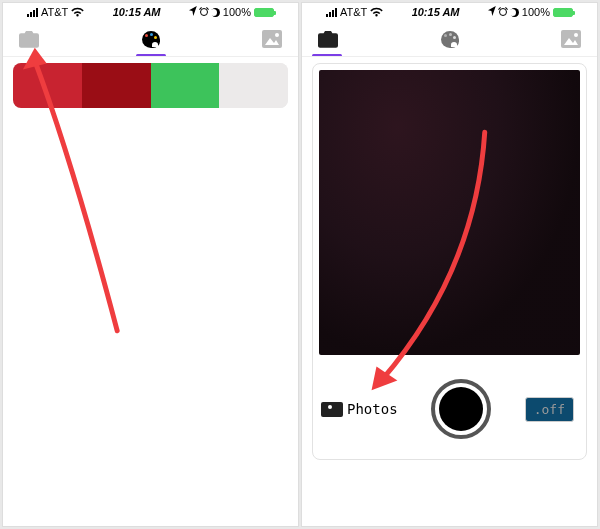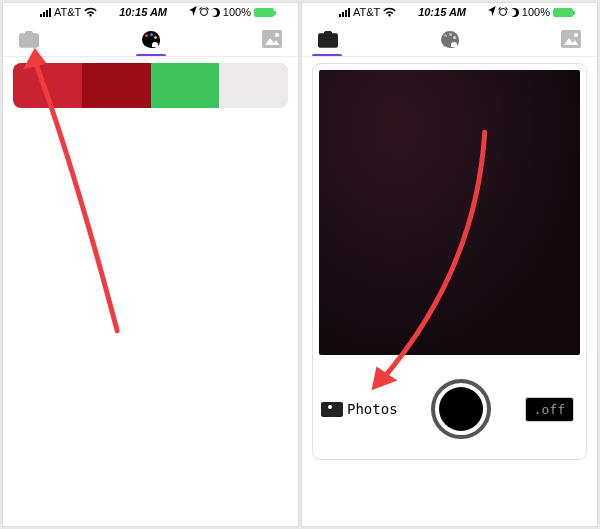--- a/index.html
+++ b/index.html
@@ -28,21 +28,20 @@
     .statusbar {
       height: 18px;
       display: flex;
       justify-content: space-between;
       align-items: center;
       padding: 0 24px;
       font-size: 11px;
       font-weight: 500;
       color: #000;
       background: #fff;
-      margin-left: 13px;
     }
     .sb-left, .sb-right { display: flex; align-items: center; gap: 3px; }
     .sb-center { flex: 1; text-align: center; font-weight: 600; font-style: italic; }
     .signal { display: inline-flex; align-items: flex-end; gap: 1px; }
     .signal i { width: 2px; background: #000; display: inline-block; }
     .signal i:nth-child(1){height:3px;} .signal i:nth-child(2){height:5px;}
     .signal i:nth-child(3){height:7px;} .signal i:nth-child(4){height:9px;}
     .battery {
       width: 20px; height: 9px; border: 1px solid #4cd964; border-radius: 2px;
       position: relative; background: linear-gradient(to right,#4cd964 100%,transparent 0);
@@ -144,21 +143,21 @@
       box-shadow: -2px 0 0 #222, -4px 0 0 0 #222;
     }
     .photos-icon::after{content:"";position:absolute;top:3px;left:3px;width:4px;height:4px;border-radius:50%;background:#fff;}
     .shutter {
       width:60px;height:60px;border-radius:50%;border:4px solid #555;
       display:flex;align-items:center;justify-content:center;
     }
     .shutter-inner{width:44px;height:44px;border-radius:50%;background:#000;}
     .flash-btn{
       border:1px solid #ccc;border-radius:3px;padding:4px 8px;
-      font-family:Menlo,monospace;font-size:13px;color:#999;background:#000000;text-align:right;
+      font-family:Menlo,monospace;font-size:13px;color:#999;background:#0c4a6e;text-align:right;
     }
 
     
     .overlay { position:absolute; inset:0; pointer-events:none; }
   </style>
 </head>
 <body>
 
 <div class="screens">
 

